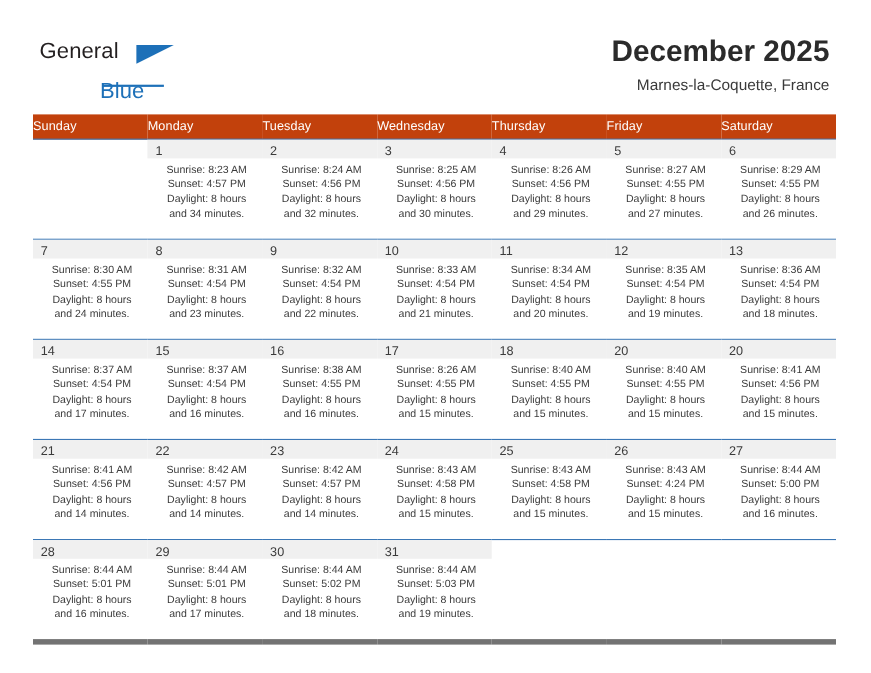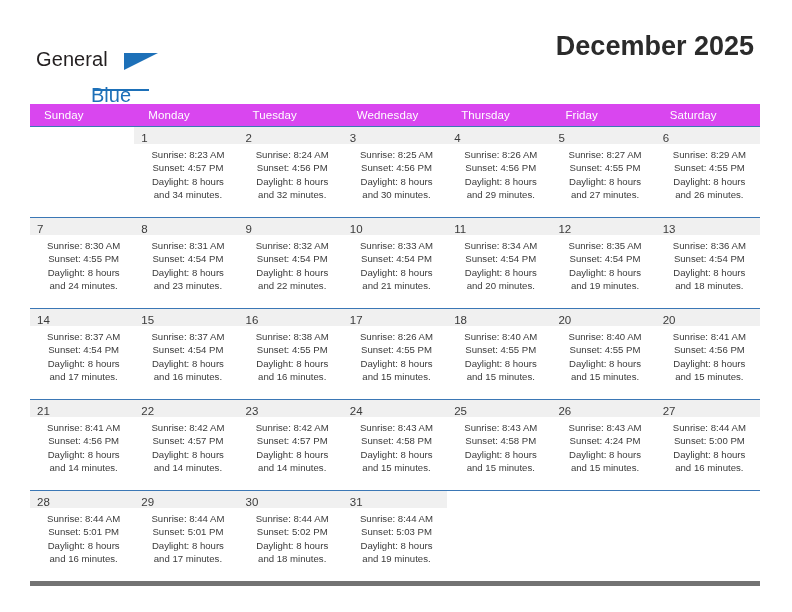--- a/index.html
+++ b/index.html
@@ -28,21 +28,21 @@
     position: absolute;
     left: 0;
     top: 0;
     width: 792px;
     height: 104px;
   }
 
   .logo {
     position: absolute;
     left: 36px;
-    top: 48px;
+    top: 36px;
     width: 140px;
     height: 52px;
   }
   .logo-general {
     position: absolute;
     left: 0;
     top: 0;
     font-size: 20px;
     letter-spacing: 0.1px;
     color: #231f20;
@@ -104,26 +104,26 @@
     position: absolute;
     left: 30px;
     top: 104px;
     width: 730px;
     border-collapse: collapse;
     table-layout: fixed;
   }
   .calendar col { width: 104.28px; }
 
   thead th {
-    background: #d946ef;
+    background: #c2410c;
     color: #ffffff;
     font-size: 11.5px;
     font-weight: normal;
     text-align: left;
-    padding: 5px 0 5px 14px;
+    padding: 5px 0 5px 0;
     height: 12px;
     border: none;
     letter-spacing: 0.1px;
   }
 
   tbody tr {
     height: 90px;
   }
   tbody td {
     vertical-align: top;
@@ -175,20 +175,21 @@
 
     <div class="logo">
       <span class="logo-general">General</span>
       <span class="logo-triangle"></span>
       <span class="logo-blue">Blue</span>
       <span class="logo-underline"></span>
     </div>
 
     <div class="title-block">
       <div class="cal-title">December 2025</div>
+      <div class="cal-subtitle">Marnes-la-Coquette, France</div>
     </div>
 
   </div>
 
   <table class="calendar">
     <colgroup>
       <col>
         <col>
         <col>
         <col>

